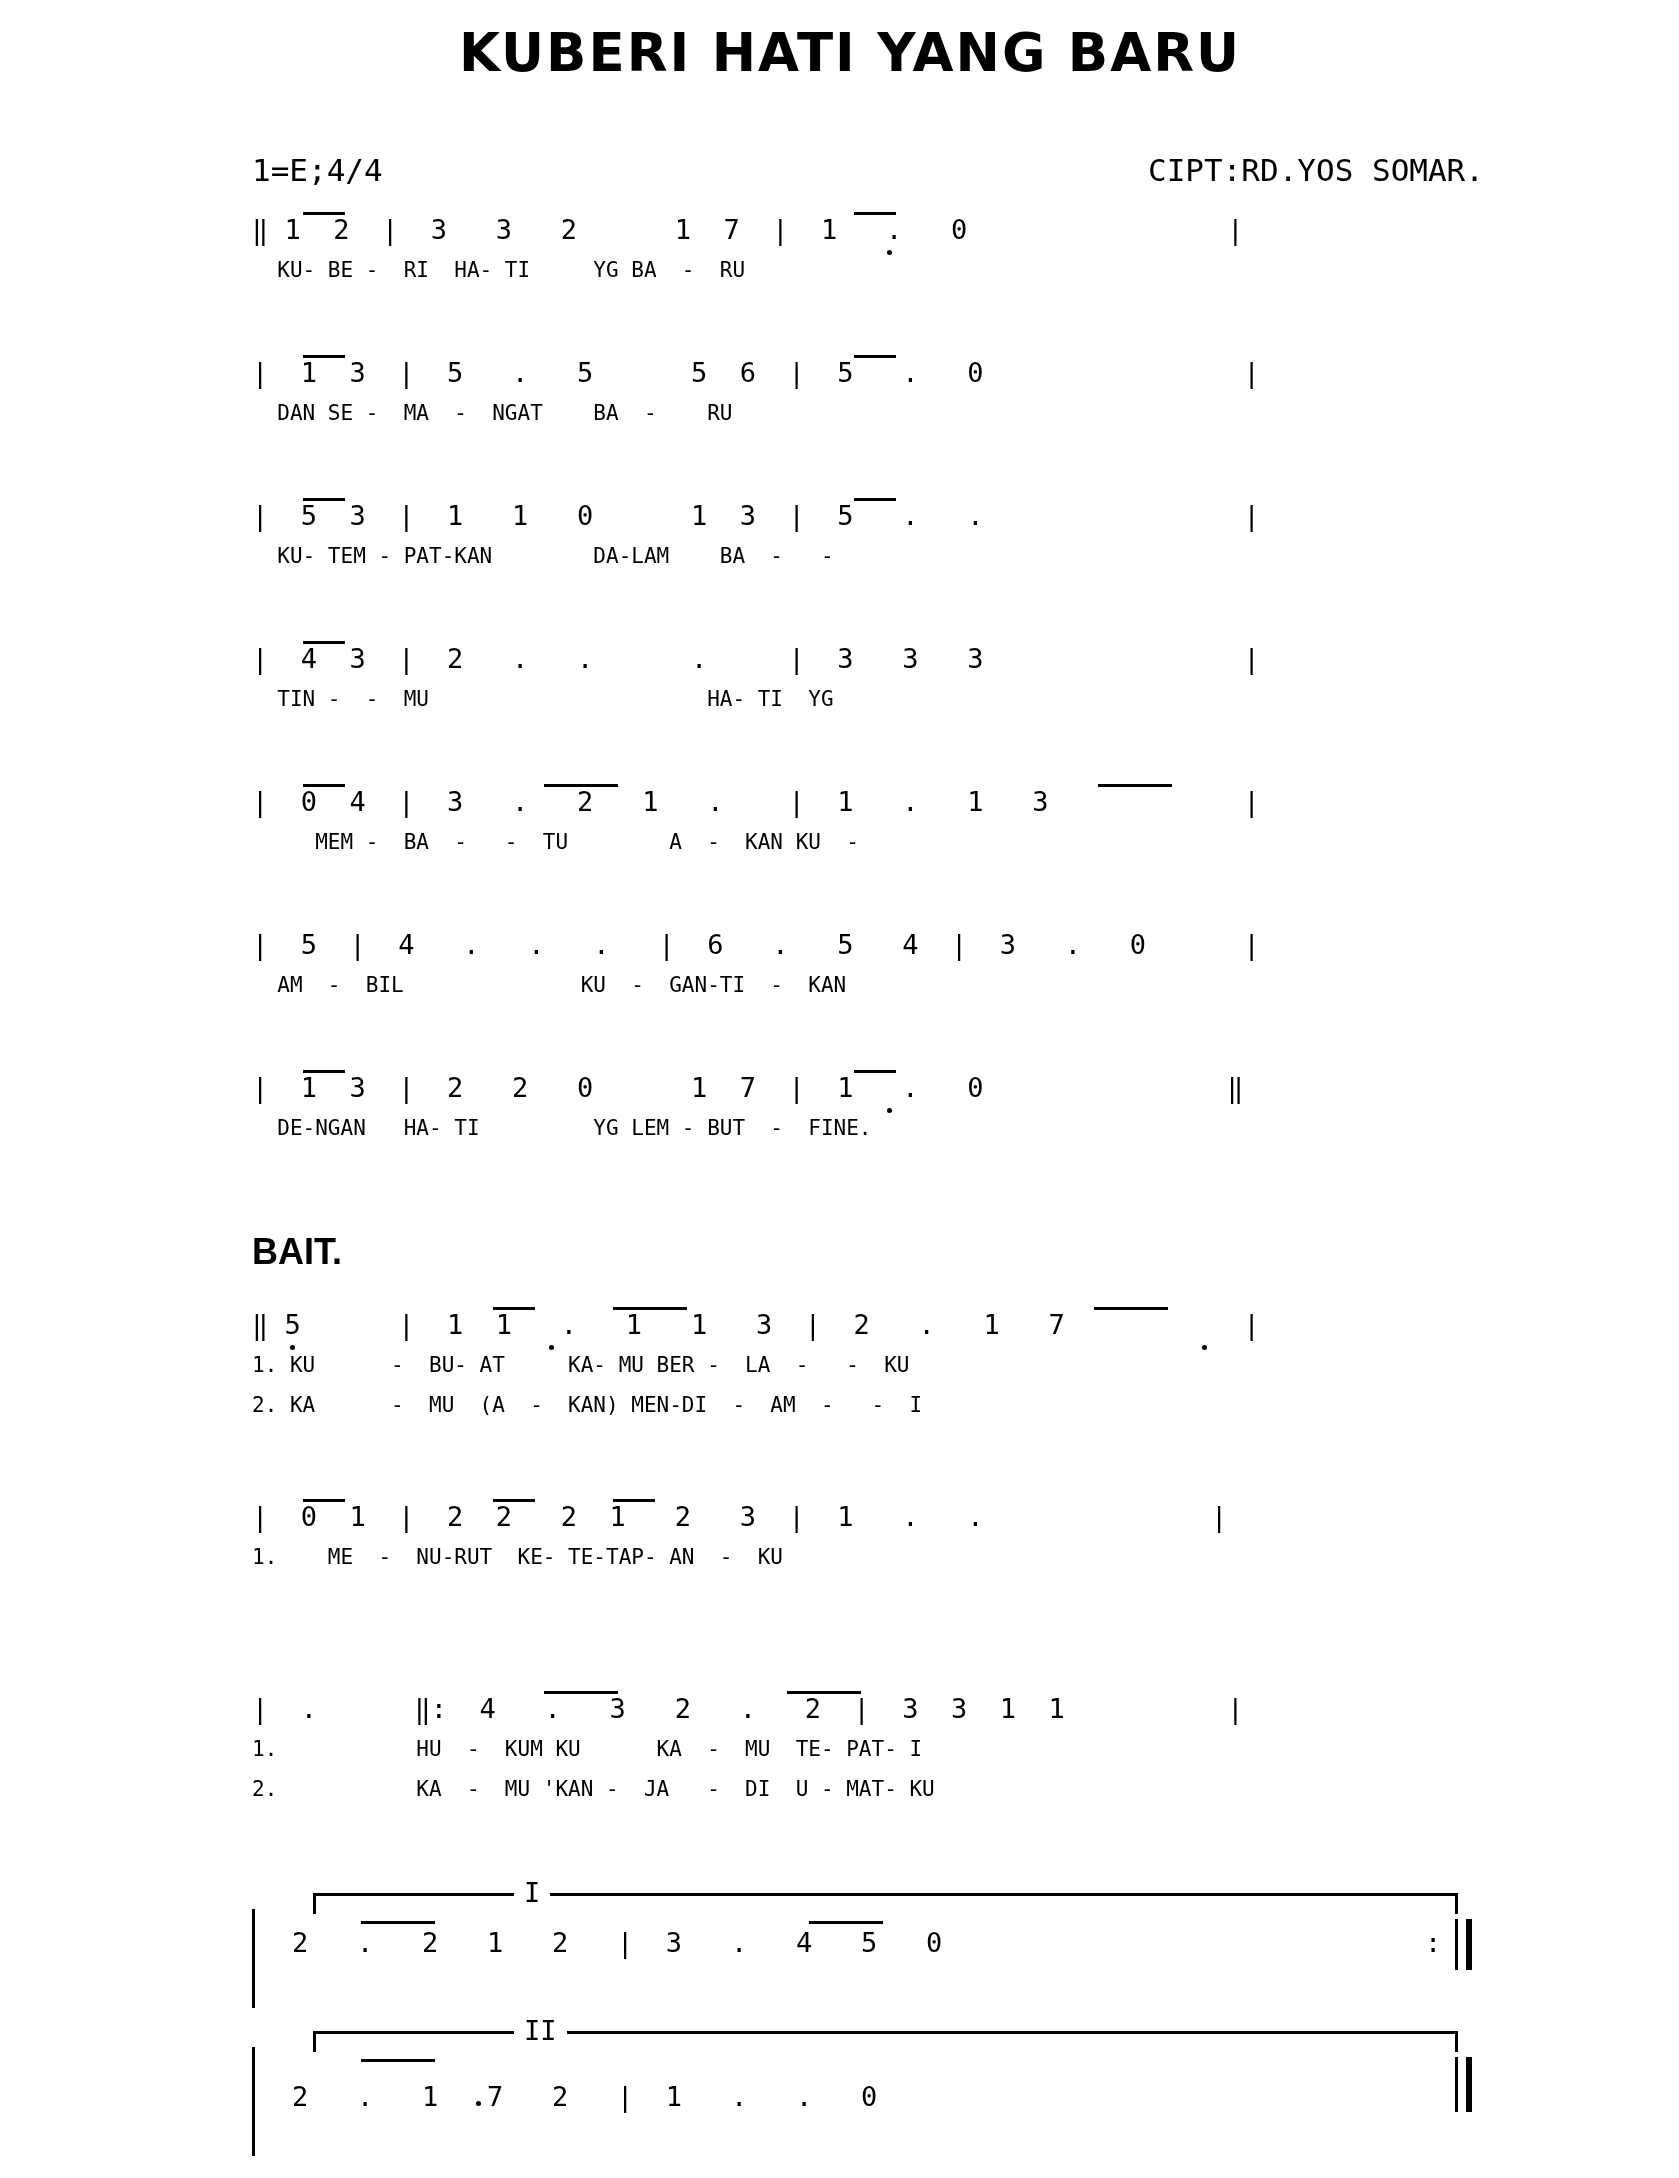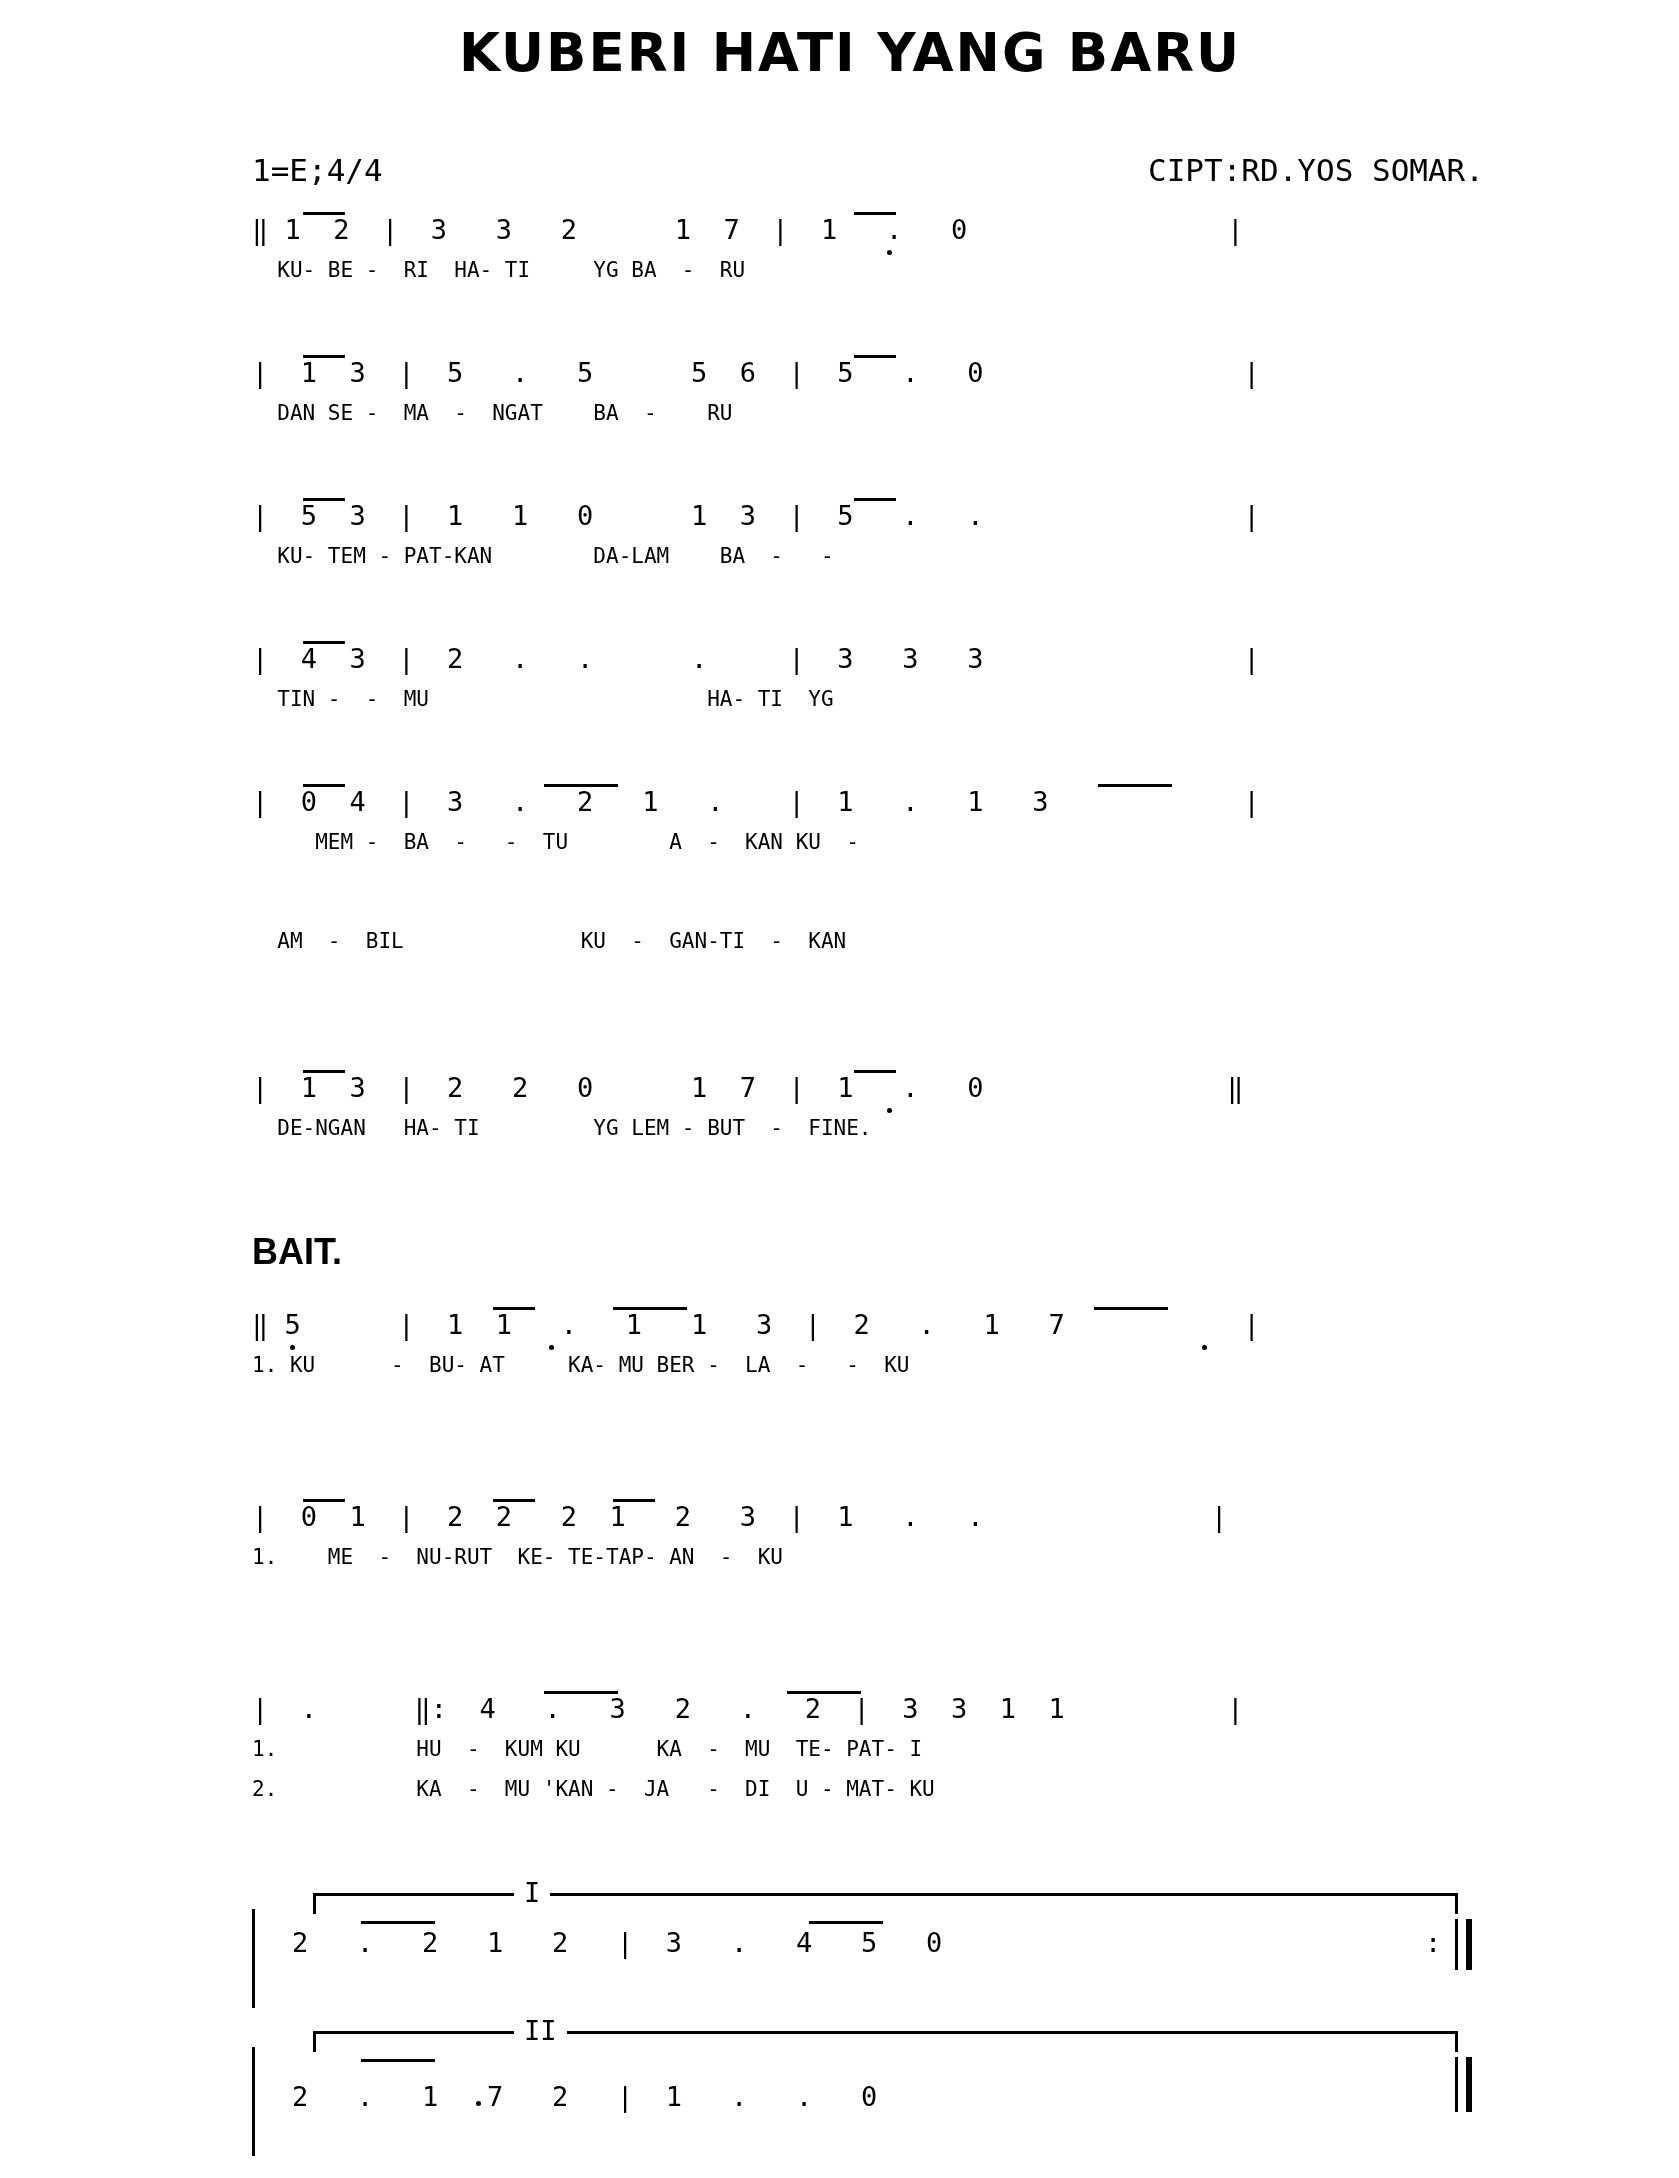--- a/index.html
+++ b/index.html
@@ -169,20 +169,21 @@
 
   <div class="system">
     <div class="notes">|  0  4  |  3   .   2   1   .    |  1   .   1   3            |</div>
     <div class="beam" style="left:51px; top:-2px; width:42px;"></div>
     <div class="beam" style="left:292px; top:-2px; width:74px;"></div>
     <div class="beam" style="left:846px; top:-2px; width:74px;"></div>
     <div class="lyric">     MEM -  BA  -   -  TU        A  -  KAN KU  -</div>
   </div>
 
   <div class="system">
+    <div class="notes">|  5  |  4   .   .   .   |  6   .   5   4  |  3   .   0      |</div>
     <div class="lyric">  AM  -  BIL              KU  -  GAN-TI  -  KAN</div>
   </div>
 
   <div class="system">
     <div class="notes">|  1  3  |  2   2   0      1  7  |  1   .   0               ‖</div>
     <div class="beam" style="left:51px; top:-2px; width:42px;"></div>
     <div class="beam" style="left:602px; top:-2px; width:42px;"></div>
     <div class="lowdot" style="left:635px; top:36px;"></div>
     <div class="lyric">  DE-NGAN   HA- TI         YG LEM - BUT  -  FINE.</div>
   </div>
@@ -191,20 +192,21 @@
 
   <div class="system" style="height:158px; margin-top:36px;">
     <div class="notes">‖ 5      |  1  1   .   1   1   3  |  2   .   1   7           |</div>
     <div class="lowdot" style="left:38px; top:36px;"></div>
     <div class="beam" style="left:241px; top:-2px; width:42px;"></div>
     <div class="beam" style="left:361px; top:-2px; width:74px;"></div>
     <div class="beam" style="left:842px; top:-2px; width:74px;"></div>
     <div class="lowdot" style="left:297px; top:36px;"></div>
     <div class="lowdot" style="left:950px; top:36px;"></div>
     <div class="lyric">1. KU      -  BU- AT     KA- MU BER -  LA  -   -  KU</div>
+    <div class="lyric">2. KA      -  MU  (A  -  KAN) MEN-DI  -  AM  -   -  I</div>
   </div>
 
   <div class="system" style="height:158px; margin-top:34px;">
     <div class="notes">|  0  1  |  2  2   2  1   2   3  |  1   .   .              |</div>
     <div class="beam" style="left:51px; top:-2px; width:42px;"></div>
     <div class="beam" style="left:241px; top:-2px; width:42px;"></div>
     <div class="beam" style="left:361px; top:-2px; width:42px;"></div>
     <div class="lyric">1.    ME  -  NU-RUT  KE- TE-TAP- AN  -  KU</div>
   </div>
 

